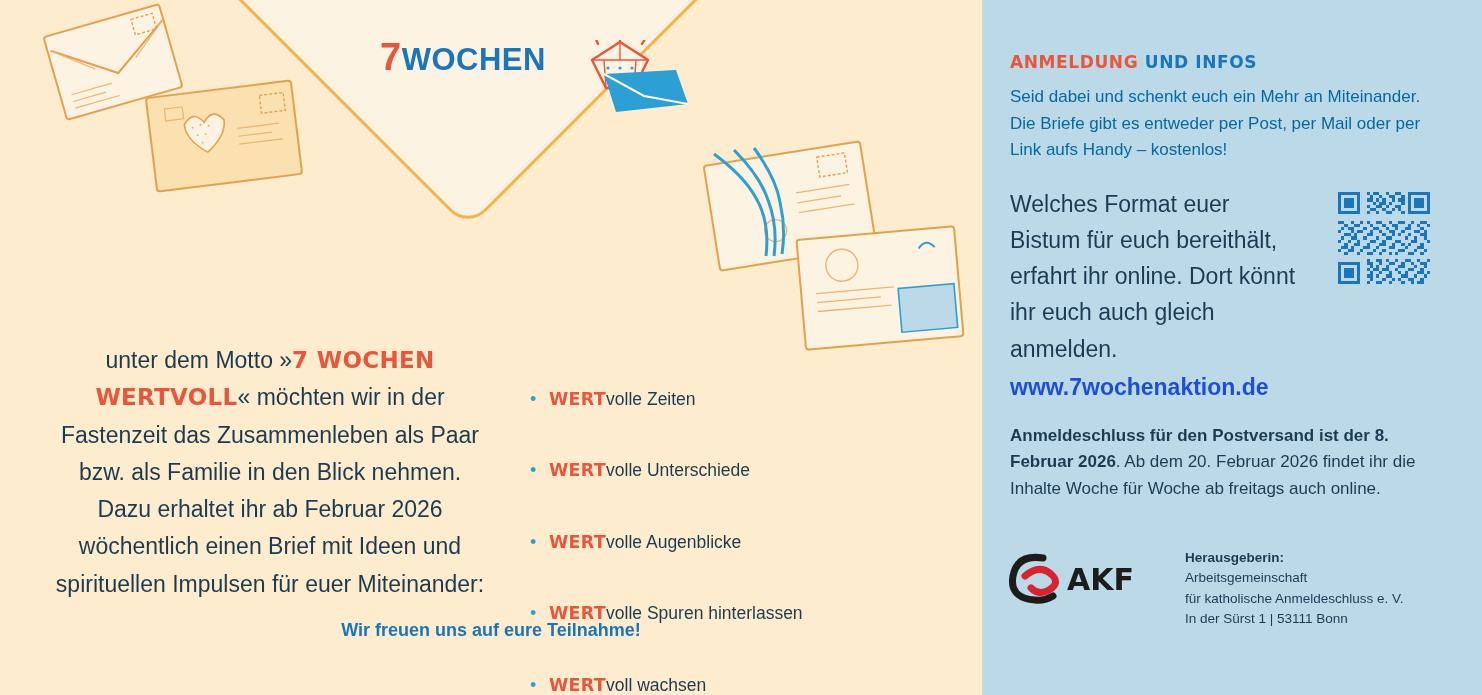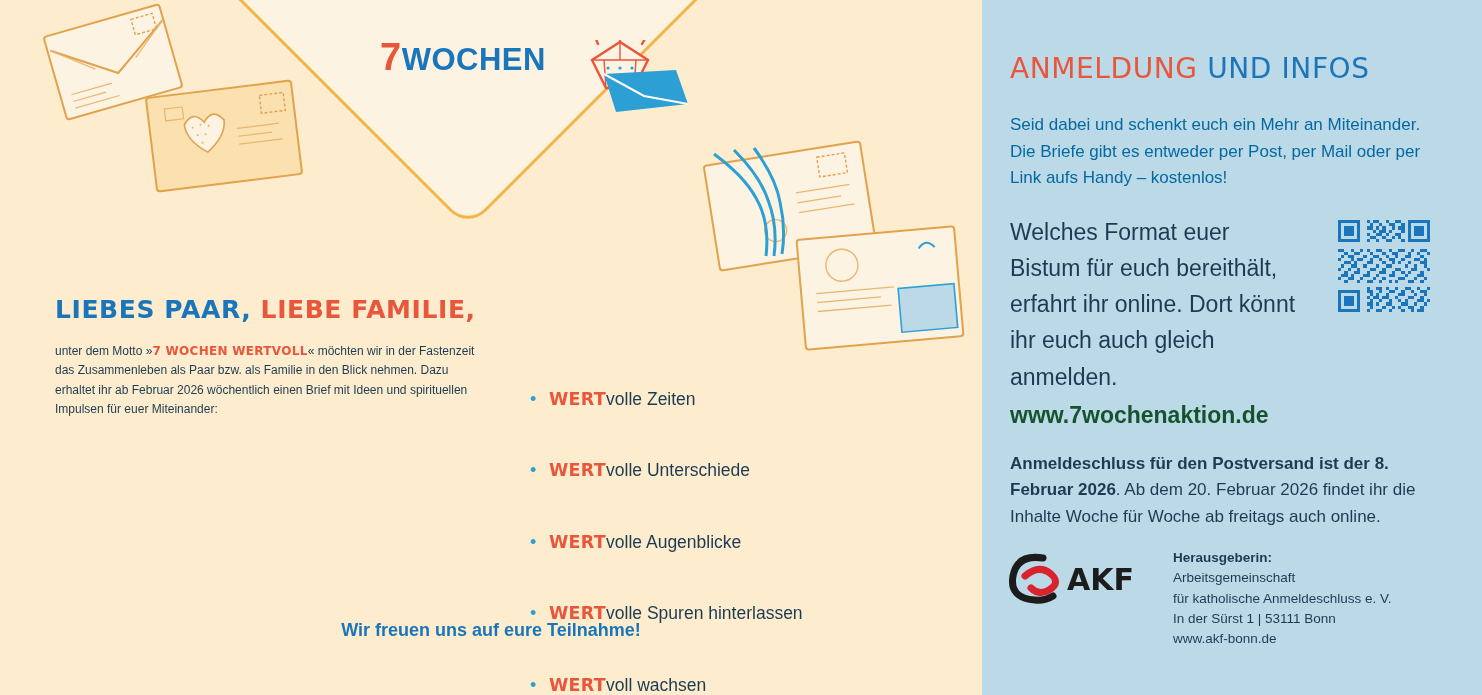--- a/index.html
+++ b/index.html
@@ -114,23 +114,24 @@
     white-space: nowrap;
   }
   .heading .blue { color: #1b75bb; }
   .heading .orange { color: #e8563b; }
 
   .intro {
     position: absolute;
     left: 55px;
     top: 342px;
     width: 430px;
-    font-size: 12px;
+    font-size: 23px;
     line-height: 1.62;
     color: #1c3b52;
+    text-align: center;
   }
   .intro .motto {
     font-family: "DejaVu Sans", sans-serif;
     font-weight: bold;
     color: #e8563b;
     letter-spacing: 0.3px;
   }
   .intro .quote { color: #1c3b52; }
 
   .bullets {
@@ -183,24 +184,24 @@
     left: 982px;
     top: 0;
     width: 500px;
     height: 695px;
     background: #bcd9e8;
     box-sizing: border-box;
     padding: 52px 40px 0 28px;
   }
   .right-title {
     font-family: "DejaVu Sans", sans-serif;
-    font-weight: normal;
-    font-size: 28px;
+    font-weight: bold;
+    font-size: 17px;
     letter-spacing: 0.6px;
-    margin-bottom: 27px;
+    margin-bottom: 12px;
     white-space: nowrap;
   }
   .right-title .orange { color: #e8563b; }
   .right-title .blue { color: #1b75bb; }
 
   .r-para {
     font-size: 17px;
     line-height: 1.57;
     color: #0369a1;
     margin: 0 0 22px 0;
@@ -211,21 +212,21 @@
     width: 440px;
     margin-bottom: 18px;
   }
   .r-block .txt {
     width: 290px;
     font-size: 23px;
     line-height: 1.57;
     color: #1c3b52;
   }
   .r-link {
-    color: #14532d;
+    color: #1d4ed8;
     font-weight: bold;
     text-decoration: none;
     display: inline-block;
     margin-top: 2px;
   }
   .qr {
     position: absolute;
     right: 20px;
     top: 6px;
     width: 92px;
@@ -248,21 +249,21 @@
     width: 470px;
     height: 120px;
   }
   .akf-logo {
     position: absolute;
     left: 0; top: 8px;
     width: 150px; height: 62px;
   }
   .imprint {
     position: absolute;
-    left: 168px;
+    left: 180px;
     top: 10px;
     font-size: 13.5px;
     line-height: 1.5;
     color: #1c3b52;
   }
   .imprint .lbl { font-weight: bold; }
 </style>
 </head>
 <body>
 
@@ -364,24 +365,20 @@
             <circle cx="52" cy="28" r="1.6"></circle>
           <circle cx="34" cy="36" r="1.6"></circle>
             <circle cx="46" cy="36" r="1.6"></circle>
             <circle cx="40" cy="44" r="1.6"></circle>
         </g>
         <path d="M24 34 L96 30 L108 64 L36 72 Z" fill="#2c9fd4"></path>
         <path d="M24 34 L64 56 L108 64" fill="none" stroke="#ffffff" stroke-width="2"></path>
       </svg>
     </div>
 
-    <div class="heading">
-      <span class="blue">LIEBES PAAR,</span>
-      <span class="orange">LIEBE FAMILIE,</span>
-    </div>
 
     <div class="intro">
       <span>unter dem Motto </span><span class="quote">»</span><span class="motto">7 WOCHEN WERTVOLL</span><span class="quote">«</span><span> möchten wir in der Fastenzeit das Zusammenleben als Paar bzw. als Familie in den Blick nehmen. Dazu erhaltet ihr ab Februar 2026 wöchentlich einen Brief mit Ideen und spirituellen Impulsen für euer Miteinander:</span>
     </div>
 
     <ul class="bullets">
       <li>
         <span class="wert">WERT</span><span>volle Zeiten</span>
       </li>
       <li>
@@ -607,17 +604,16 @@
     <svg class="akf-logo" viewBox="0 0 150 62">
       <path d="M38 12 q-26 -4 -30 18 q-4 22 22 24 q10 1 18 -4" fill="none" stroke="#1c1c1c" stroke-width="7" stroke-linecap="round"></path>
       <path d="M20 30 q14 -12 26 -2 q10 9 -2 16 q-10 6 -18 -2" fill="none" stroke="#d9232e" stroke-width="7" stroke-linecap="round"></path>
       <text x="62" y="44" font-family="DejaVu Sans, sans-serif" font-size="30" font-weight="bold" fill="#1c1c1c">AKF</text>
     </svg>
     <div class="imprint">
       <div class="lbl">Herausgeberin:</div>
       <div>Arbeitsgemeinschaft</div>
       <div>für katholische Anmeldeschluss e. V.</div>
       <div>In der Sürst 1 | 53111 Bonn</div>
-      <div>www.akf-bonn.de</div>
     </div>
   </div>
 
 </div>
 
 </body></html>

